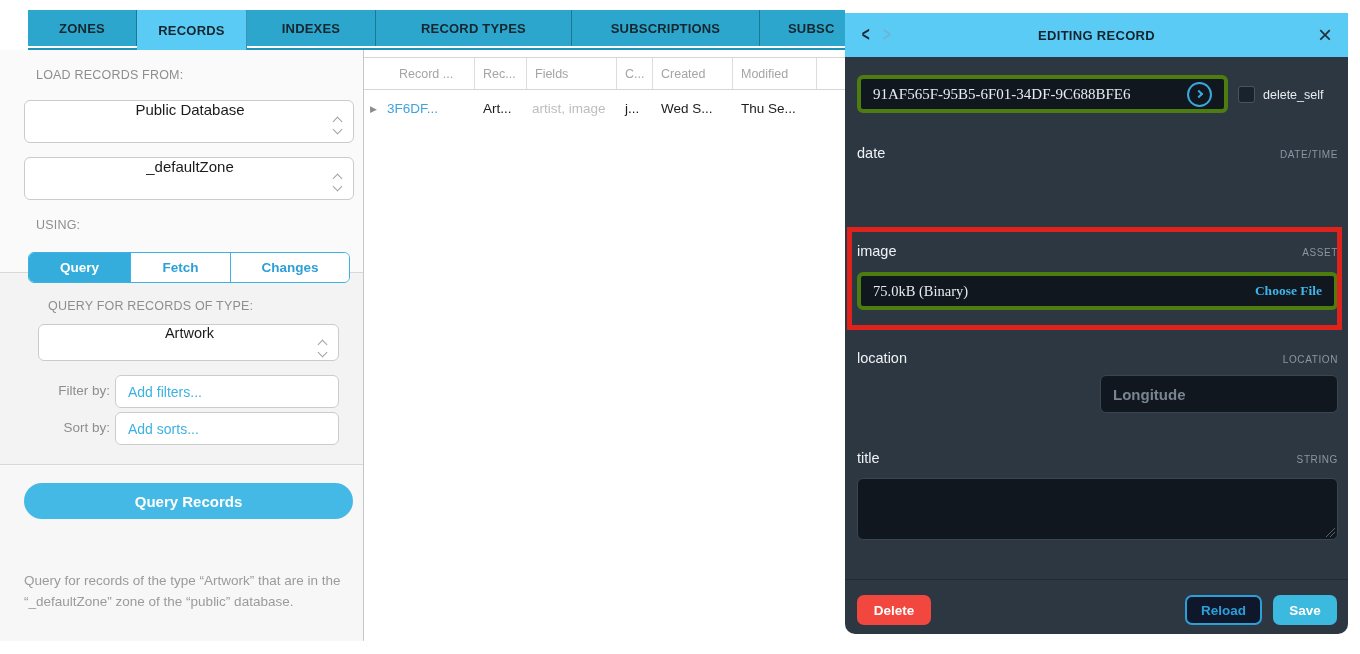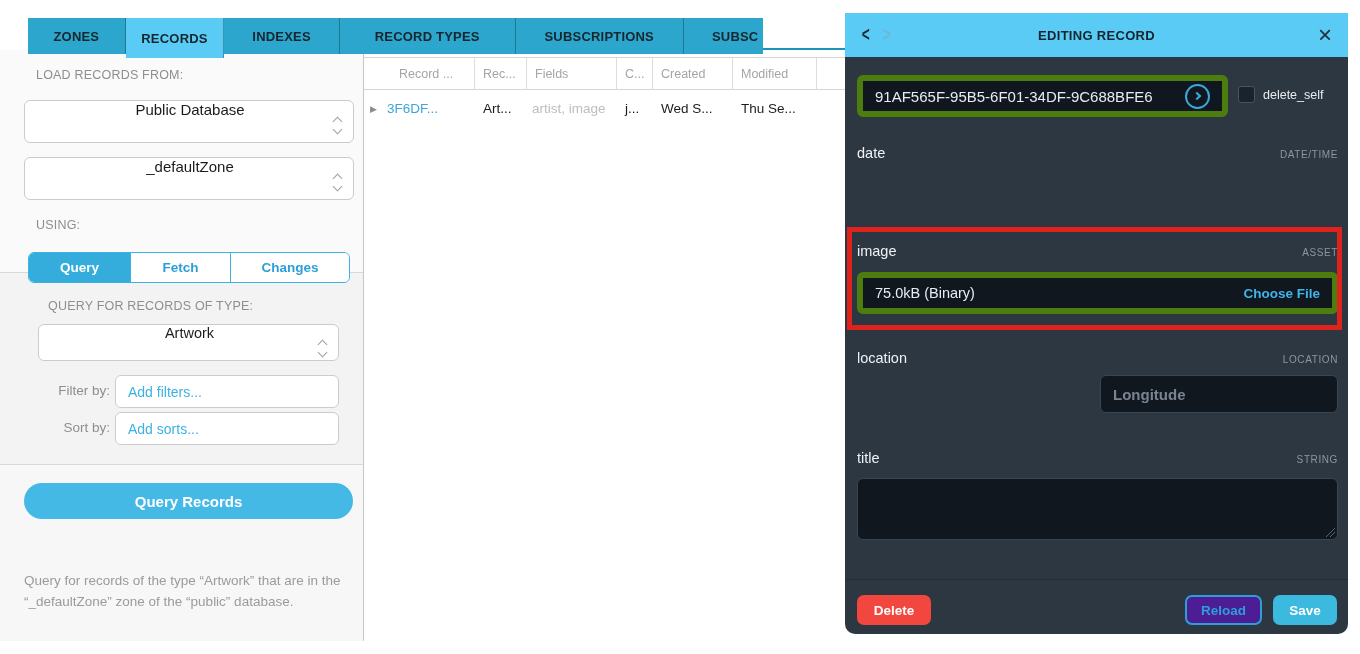--- a/index.html
+++ b/index.html
@@ -4,21 +4,21 @@
 <style>
   * { margin:0; padding:0; box-sizing:border-box; }
   html,body { background:#fff; }
   .app {
     position:relative; width:1360px; height:654px; overflow:hidden;
     background:#fff; font-family:"Liberation Sans", sans-serif;
     -webkit-font-smoothing:antialiased;
   }
 
   
-  .tabbar { position:absolute; left:28px; top:18px; width:735px; height:36px; display:flex; z-index:3; }
+  .tabbar { position:absolute; left:28px; top:10px; width:817px; height:36px; display:flex; z-index:3; }
   .tab {
     background:#2CA6CC; color:#15262F; font-size:13px; font-weight:700; letter-spacing:.2px;
     display:flex; align-items:center; justify-content:center;
     border-right:1px solid rgba(0,0,0,.28); height:36px; overflow:hidden; white-space:nowrap;
   }
   .tab.active { background:#59CBF5; height:40px; }
   .tab-underline { position:absolute; left:28px; top:48px; width:817px; height:2px; background:#1E93B8; z-index:2; }
 
   
   .sidebar {
@@ -87,22 +87,22 @@
   .panel-title { position:absolute; left:0; right:0; text-align:center; color:#14242E; font-size:13px; font-weight:700; letter-spacing:.3px; }
   .close-x { margin-left:auto; margin-right:16px; color:#24313C; font-size:24px; font-weight:400; line-height:1; cursor:pointer; z-index:1; }
 
   .panel {
     position:absolute; left:845px; top:57px; width:503px; height:577px;
     background:#2D3742; border-radius:0 0 10px 10px; z-index:3;
   }
   .f-label { position:absolute; left:12px; color:#EFF2F5; font-size:14.5px; }
   .f-type { position:absolute; right:10px; color:#8B96A2; font-size:10px; letter-spacing:.6px; }
   .d-input {
-    position:absolute; background:#10171F; border:6px solid #4d7c0f; border-radius:6px;
-    display:flex; align-items:center; padding:15px 12px; color:#E8ECF0; font-size:15px;
+    position:absolute; background:#10171F; border:4px solid #4d7c0f; border-radius:6px;
+    display:flex; align-items:center; padding:15px 12px; color:#E8ECF0; font-size:15px;font-family:Liberation Serif, serif;
   }
   input.raw, textarea.raw {
     position:absolute; background:#10171F; border:1px solid #3A4551; border-radius:6px;
     color:#E8ECF0; font-size:15px; padding:0 12px; font-family:inherit; outline:none;
   }
   input.raw::placeholder, textarea.raw::placeholder { color:#7A8490; font-weight:700; opacity:1; }
 
   .open-circle {
     margin-left:auto; width:25px; height:25px; border:2px solid #3BA8DB; border-radius:50%;
     display:flex; align-items:center; justify-content:center; cursor:pointer; flex:none;
@@ -122,21 +122,21 @@
   .ta-wrap textarea { position:absolute; inset:0; width:100%; height:100%; resize:none; padding:8px 12px; }
   .resize-handle {
     position:absolute; right:3px; bottom:3px; width:9px; height:9px; pointer-events:none; z-index:1;
     background:linear-gradient(135deg, transparent 45%, #5A646E 45%, #5A646E 54%, transparent 54%, transparent 68%, #5A646E 68%, #5A646E 77%, transparent 77%);
   }
 
   .panel-divider { position:absolute; left:0; top:522px; width:100%; border-top:1px solid #222C35; }
   .btn { position:absolute; top:538px; height:30px; border-radius:7px; font-size:13.5px; font-weight:700;
     display:flex; align-items:center; justify-content:center; border:none; font-family:inherit; cursor:pointer; }
   .btn-delete { left:12px; width:74px; background:#F2473F; color:#fff; }
-  .btn-reload { left:340px; width:77px; background:#4c1d95; color:#2D9FD8; border:2px solid #2D9FD8; }
+  .btn-reload { left:340px; width:77px; background:#0f172a; color:#2D9FD8; border:2px solid #2D9FD8; }
   .btn-save { left:428px; width:64px; background:#3CB9DF; color:#fff; }
 </style>
 </head>
 <body>
 
 <div class="app">
 
   <div class="tab-underline"></div>
   <div class="tabbar">
     <div class="tab" style="width:109px">ZONES</div>

